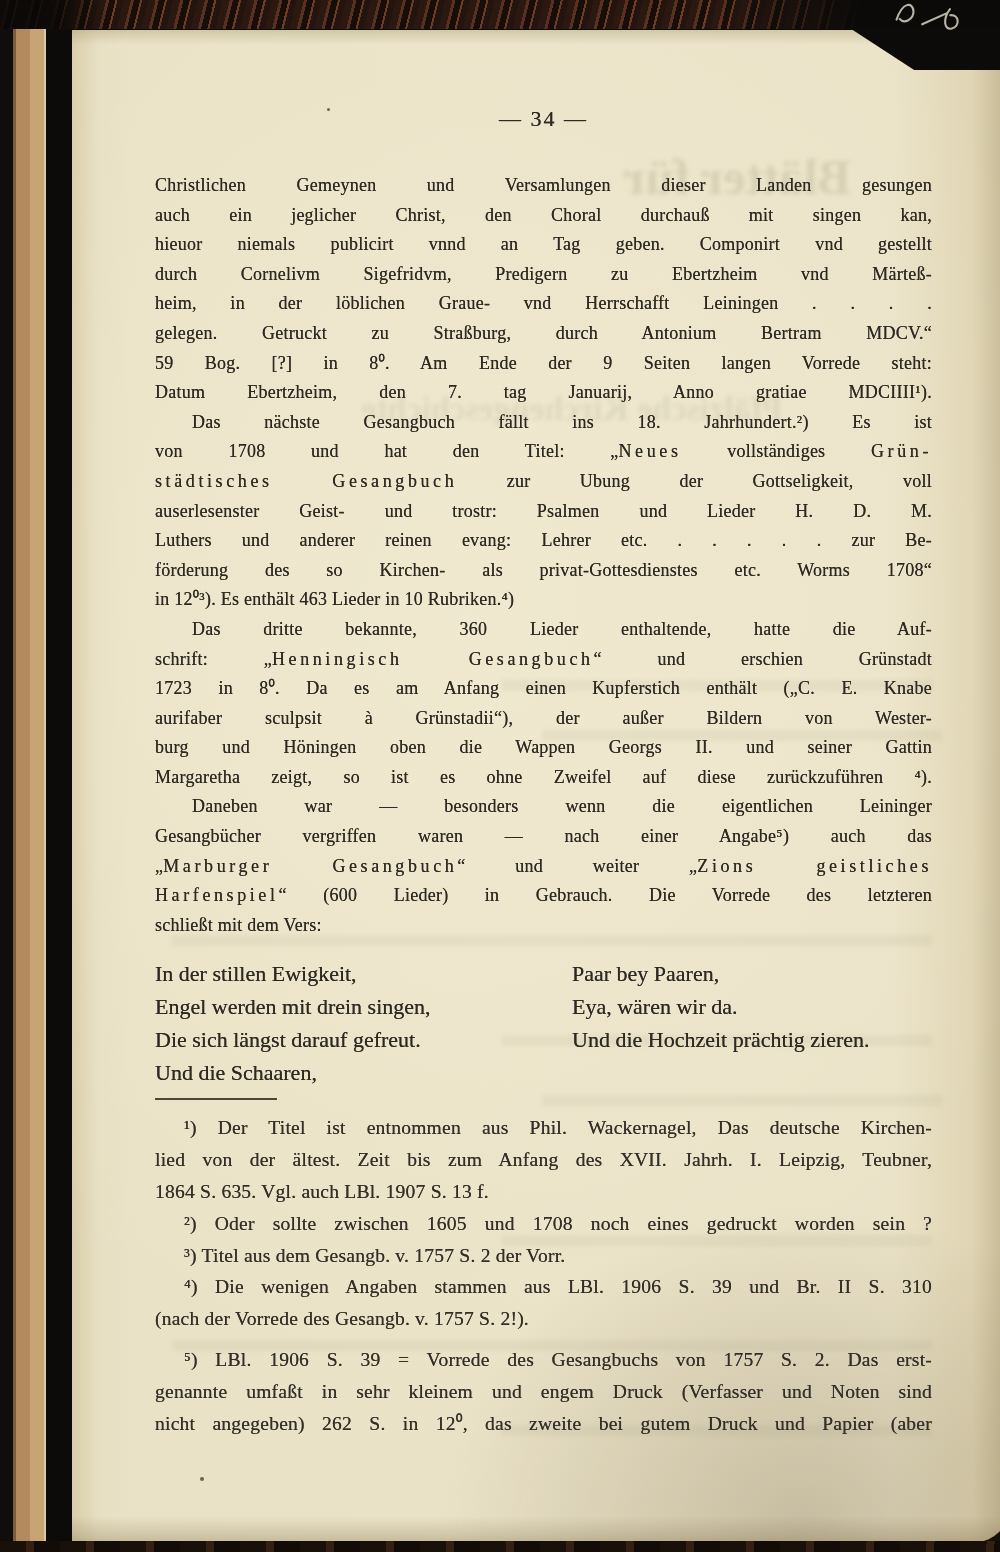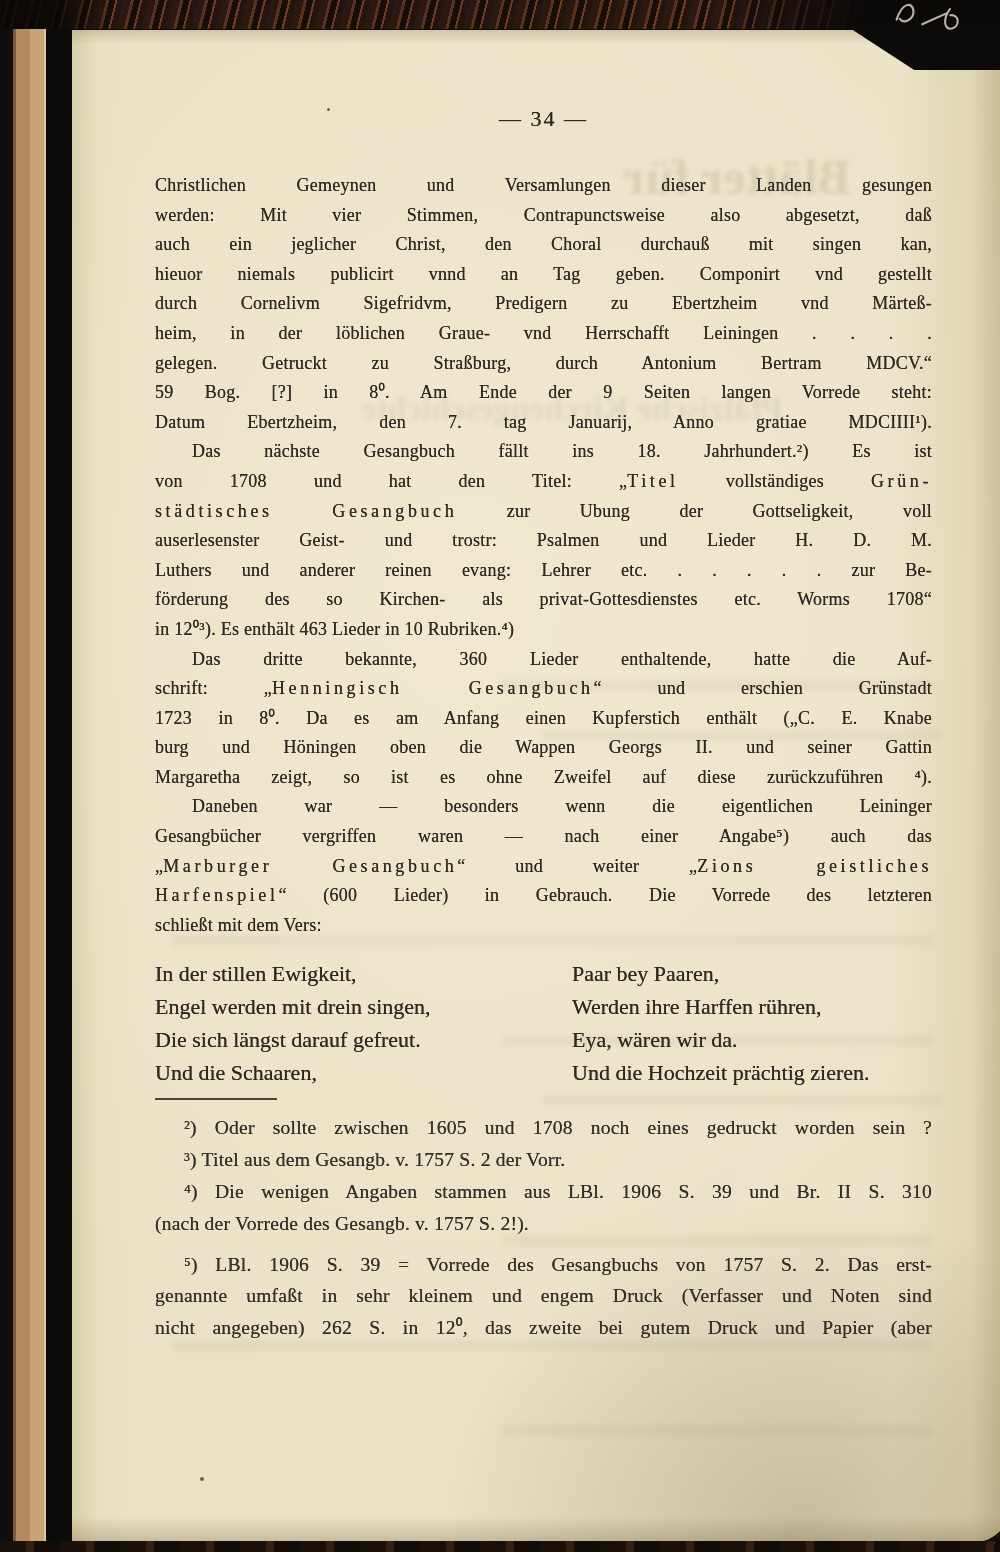--- a/index.html
+++ b/index.html
@@ -97,42 +97,42 @@
     <div class="gbar" style="left:430px;top:1395px;width:430px"></div>
 
     <div class="speck" style="left:255px;top:78px;width:3px;height:3px"></div>
     <div class="speck" style="left:128px;top:1447px;width:4px;height:4px"></div>
 
     <div class="content">
       <div class="pgnum">— 34 —</div>
       <div class="bodytext" id="body-text">
           <div>
             <div class="tl">Christlichen Gemeynen und Versamlungen dieser Landen gesungen</div>
-            <div class="tl">werden: Mit vier Stimmen, Contrapunctsweise also abgesetzt, daß</div>
             <div class="tl">auch ein jeglicher Christ, den Choral durchauß mit singen kan,</div>
             <div class="tl">hieuor niemals publicirt vnnd an Tag geben. Componirt vnd gestellt</div>
             <div class="tl">durch Cornelivm Sigefridvm, Predigern zu Ebertzheim vnd Märteß-</div>
             <div class="tl">heim, in der löblichen Graue- vnd Herrschafft Leiningen . . . .</div>
             <div class="tl">gelegen. Getruckt zu Straßburg, durch Antonium Bertram MDCV.“</div>
             <div class="tl">59 Bog. [?] in 8⁰. Am Ende der 9 Seiten langen Vorrede steht:</div>
             <div class="tl">Datum Ebertzheim, den 7. tag Januarij, Anno gratiae MDCIIII¹).</div>
           </div>
           <div>
             <div class="tl tl-indent">Das nächste Gesangbuch fällt ins 18. Jahrhundert.²)  Es ist</div>
-            <div class="tl"><span>von 1708 und hat den Titel: „</span><span class="sp">Titel</span><span> vollständiges </span><span class="sp">Grün-</span></div>
+            <div class="tl"><span>von 1708 und hat den Titel: „</span><span class="sp">Neues</span><span> vollständiges </span><span class="sp">Grün-</span></div>
             <div class="tl"><span class="sp">städtisches Gesangbuch</span><span> zur Ubung der Gottseligkeit, voll</span></div>
             <div class="tl">auserlesenster Geist- und trostr: Psalmen und Lieder H. D. M.</div>
             <div class="tl">Luthers und anderer reinen evang: Lehrer etc. . . . . . zur Be-</div>
             <div class="tl">förderung des so Kirchen- als privat-Gottesdienstes etc. Worms 1708“</div>
             <div class="tl tl-end">in 12⁰³).  Es enthält 463 Lieder in 10 Rubriken.⁴)</div>
           </div>
           <div>
             <div class="tl tl-indent">Das dritte bekannte, 360 Lieder enthaltende, hatte die Auf-</div>
             <div class="tl"><span>schrift: „</span><span class="sp">Henningisch Gesangbuch</span><span>“ und erschien Grünstadt</span></div>
             <div class="tl">1723 in 8⁰. Da es am Anfang einen Kupferstich enthält („C. E. Knabe</div>
+            <div class="tl">aurifaber sculpsit à Grünstadii“),  der außer Bildern von Wester-</div>
             <div class="tl">burg und Höningen oben die Wappen Georgs II. und seiner Gattin</div>
             <div class="tl">Margaretha zeigt, so ist es ohne Zweifel auf diese zurückzuführen ⁴).</div>
           </div>
           <div>
             <div class="tl tl-indent">Daneben war — besonders wenn die eigentlichen Leininger</div>
             <div class="tl">Gesangbücher vergriffen waren — nach einer Angabe⁵) auch das</div>
             <div class="tl"><span>„</span><span class="sp">Marburger Gesangbuch</span><span>“ und weiter „</span><span class="sp">Zions geistliches</span></div>
             <div class="tl"><span class="sp">Harfenspiel</span><span>“ (600 Lieder) in Gebrauch.  Die Vorrede des letzteren</span></div>
             <div class="tl tl-end">schließt mit dem Vers:</div>
           </div>
@@ -140,28 +140,32 @@
 
       <div class="verse">
         <div class="vcol-l" id="verse-left">
             <div>In der stillen Ewigkeit,</div>
             <div>Engel werden mit drein singen,</div>
             <div>Die sich längst darauf gefreut.</div>
             <div>Und die Schaaren,</div>
           </div>
         <div class="vcol-r" id="verse-right">
             <div>Paar bey Paaren,</div>
-            <div>Werden ihre Harffen rühren,</div>
             <div>Eya, wären wir da.</div>
             <div>Und die Hochzeit prächtig zieren.</div>
           </div>
       </div>
 
       <div class="fnrule"></div>
       <div class="footnotes" id="footnotes">
+          <div class="fn">
+            <div class="tl tl-indent">¹) Der Titel ist entnommen aus Phil. Wackernagel, Das deutsche Kirchen-</div>
+            <div class="tl">lied von der ältest. Zeit bis zum Anfang des XVII. Jahrh. I. Leipzig, Teubner,</div>
+            <div class="tl tl-end">1864 S. 635.  Vgl. auch LBl. 1907 S. 13 f.</div>
+          </div>
           <div class="fn">
             <div class="tl tl-indent">²) Oder sollte zwischen 1605 und 1708 noch eines gedruckt worden sein ?</div>
           </div>
           <div class="fn">
             <div class="tl tl-end tl-indent">³) Titel aus dem Gesangb. v. 1757 S. 2 der Vorr.</div>
           </div>
           <div class="fn">
             <div class="tl tl-indent">⁴) Die wenigen Angaben stammen aus LBl. 1906 S. 39 und Br. II S. 310</div>
             <div class="tl tl-end">(nach der Vorrede des Gesangb. v. 1757 S. 2!).</div>
           </div>

